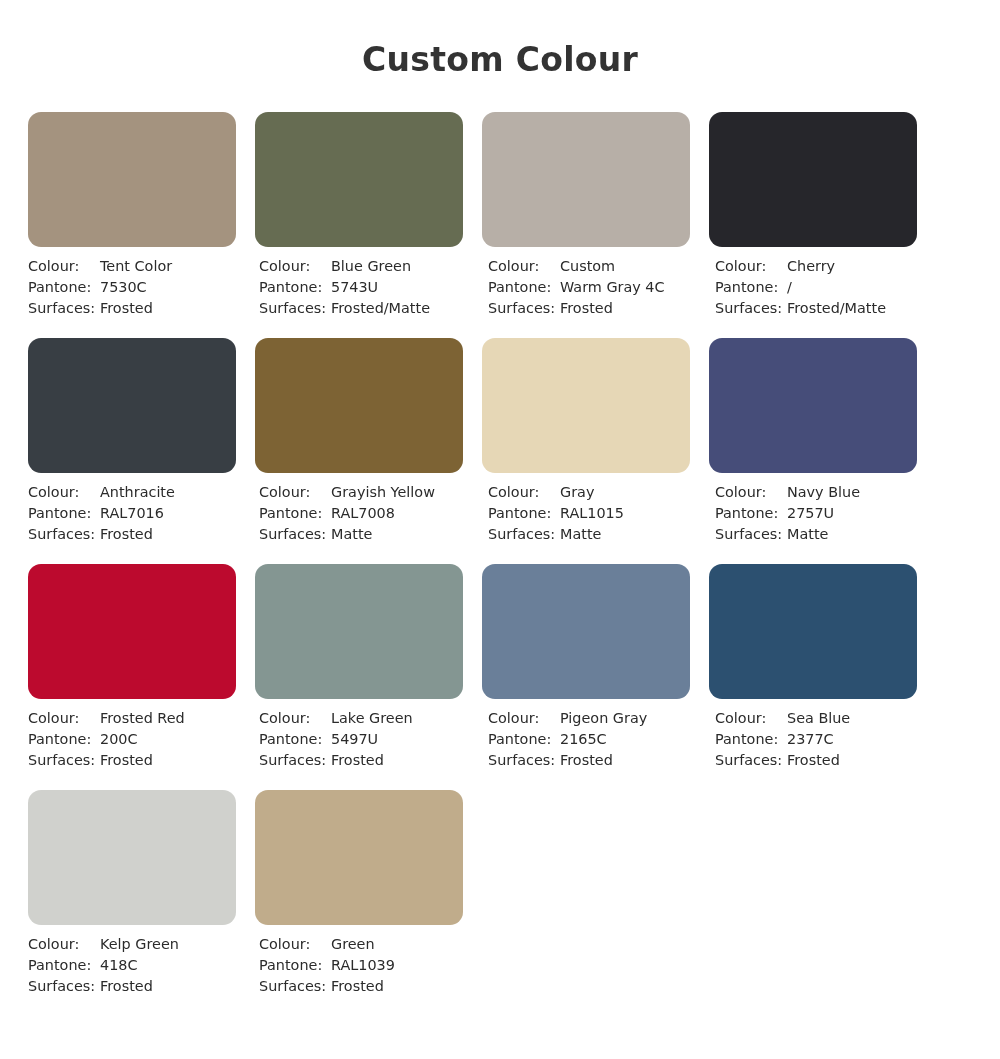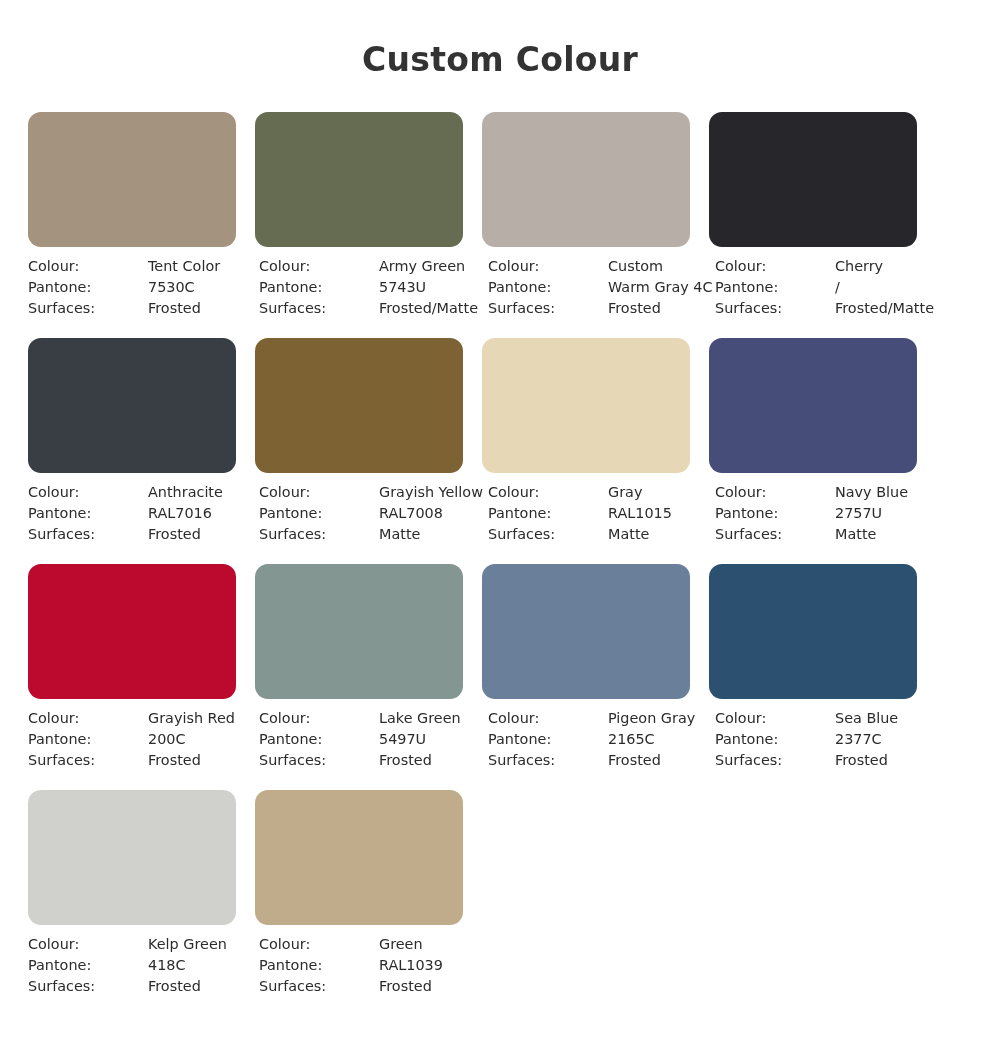--- a/index.html
+++ b/index.html
@@ -63,21 +63,20 @@
     display: flex;
     align-items: baseline;
   }
   .info-key {
     display: inline-block;
     width: 72px;
     flex: 0 0 72px;
   }
   .info-val {
     display: inline-block;
-    margin-left: 48px;
   }
   .shift-4 .swatch-info { padding-left: 4px; }
   .shift-6 .swatch-info { padding-left: 6px; }
 </style>
 </head>
 <body>
 
 <div class="page">
 
   <h1 class="page-title">Custom Colour</h1>
@@ -100,21 +99,21 @@
           <span class="info-val">Frosted</span>
         </div>
       </div>
     </div>
 
     <div class="swatch-card shift-4">
       <div class="swatch-chip" style="background:#666C52"></div>
       <div class="swatch-info">
         <div class="info-row">
           <span class="info-key">Colour:</span>
-          <span class="info-val">Army Green</span>
+          <span class="info-val">Blue Green</span>
         </div>
         <div class="info-row">
           <span class="info-key">Pantone:</span>
           <span class="info-val">5743U</span>
         </div>
         <div class="info-row">
           <span class="info-key">Surfaces:</span>
           <span class="info-val">Frosted/Matte</span>
         </div>
       </div>
@@ -226,21 +225,21 @@
           <span class="info-val">Matte</span>
         </div>
       </div>
     </div>
 
     <div class="swatch-card">
       <div class="swatch-chip" style="background:#BC0A2E"></div>
       <div class="swatch-info">
         <div class="info-row">
           <span class="info-key">Colour:</span>
-          <span class="info-val">Grayish Red</span>
+          <span class="info-val">Frosted Red</span>
         </div>
         <div class="info-row">
           <span class="info-key">Pantone:</span>
           <span class="info-val">200C</span>
         </div>
         <div class="info-row">
           <span class="info-key">Surfaces:</span>
           <span class="info-val">Frosted</span>
         </div>
       </div>

